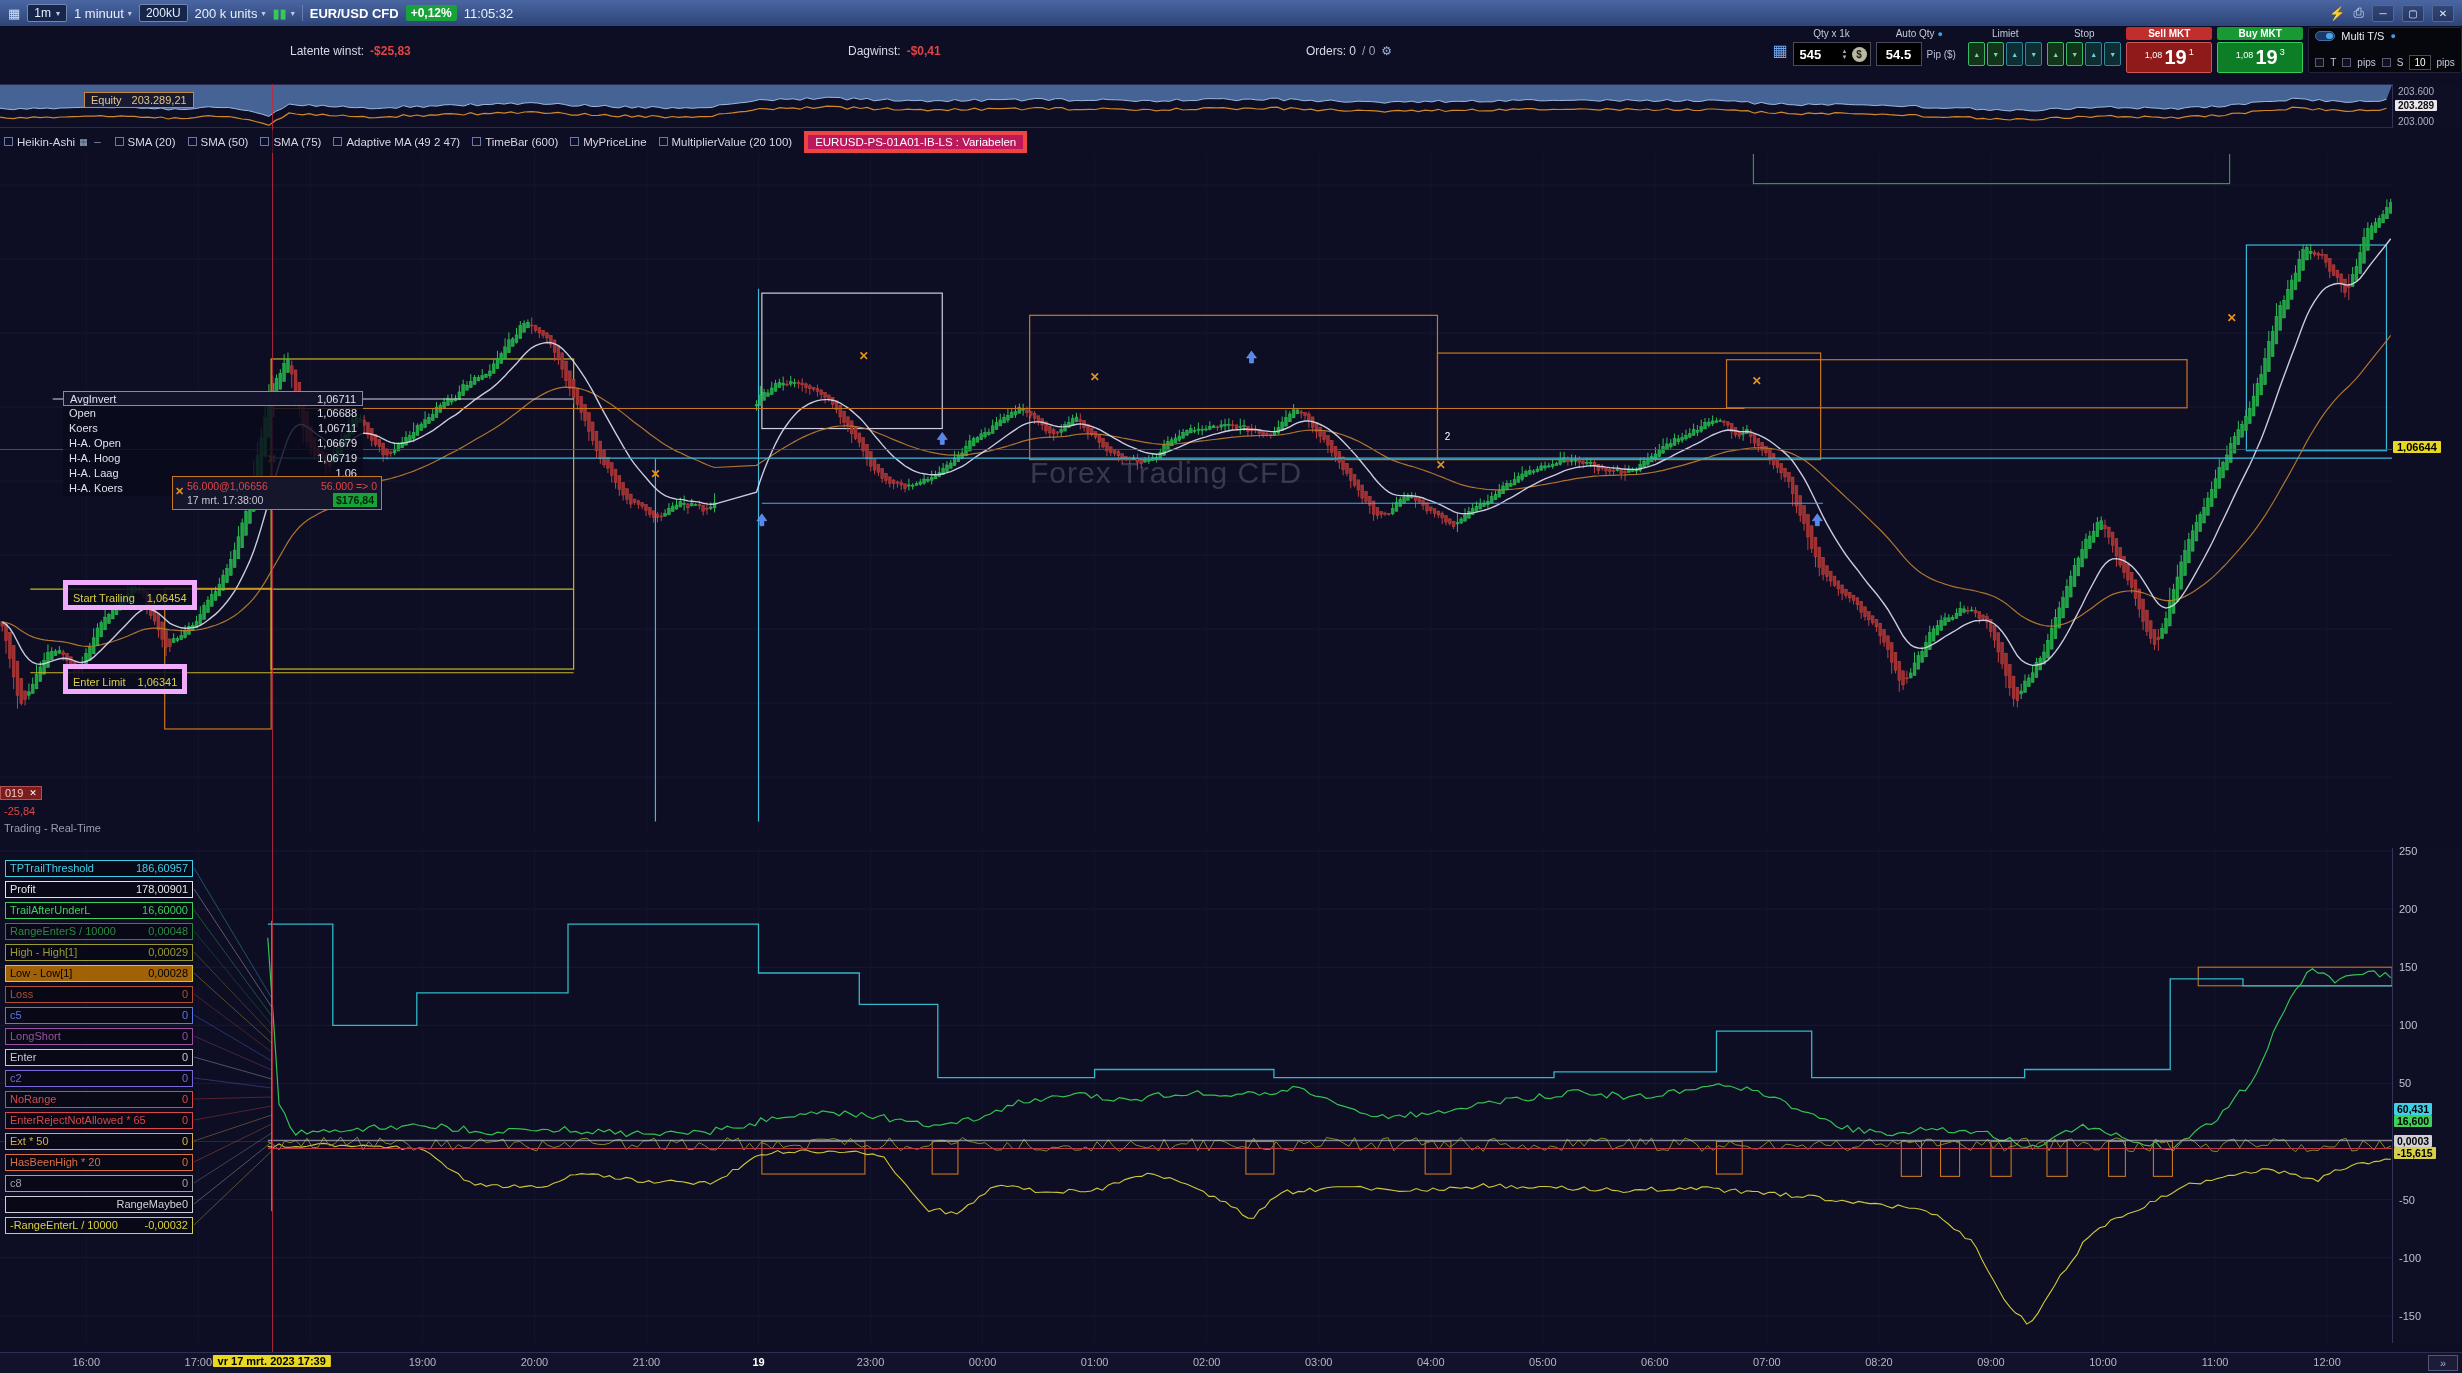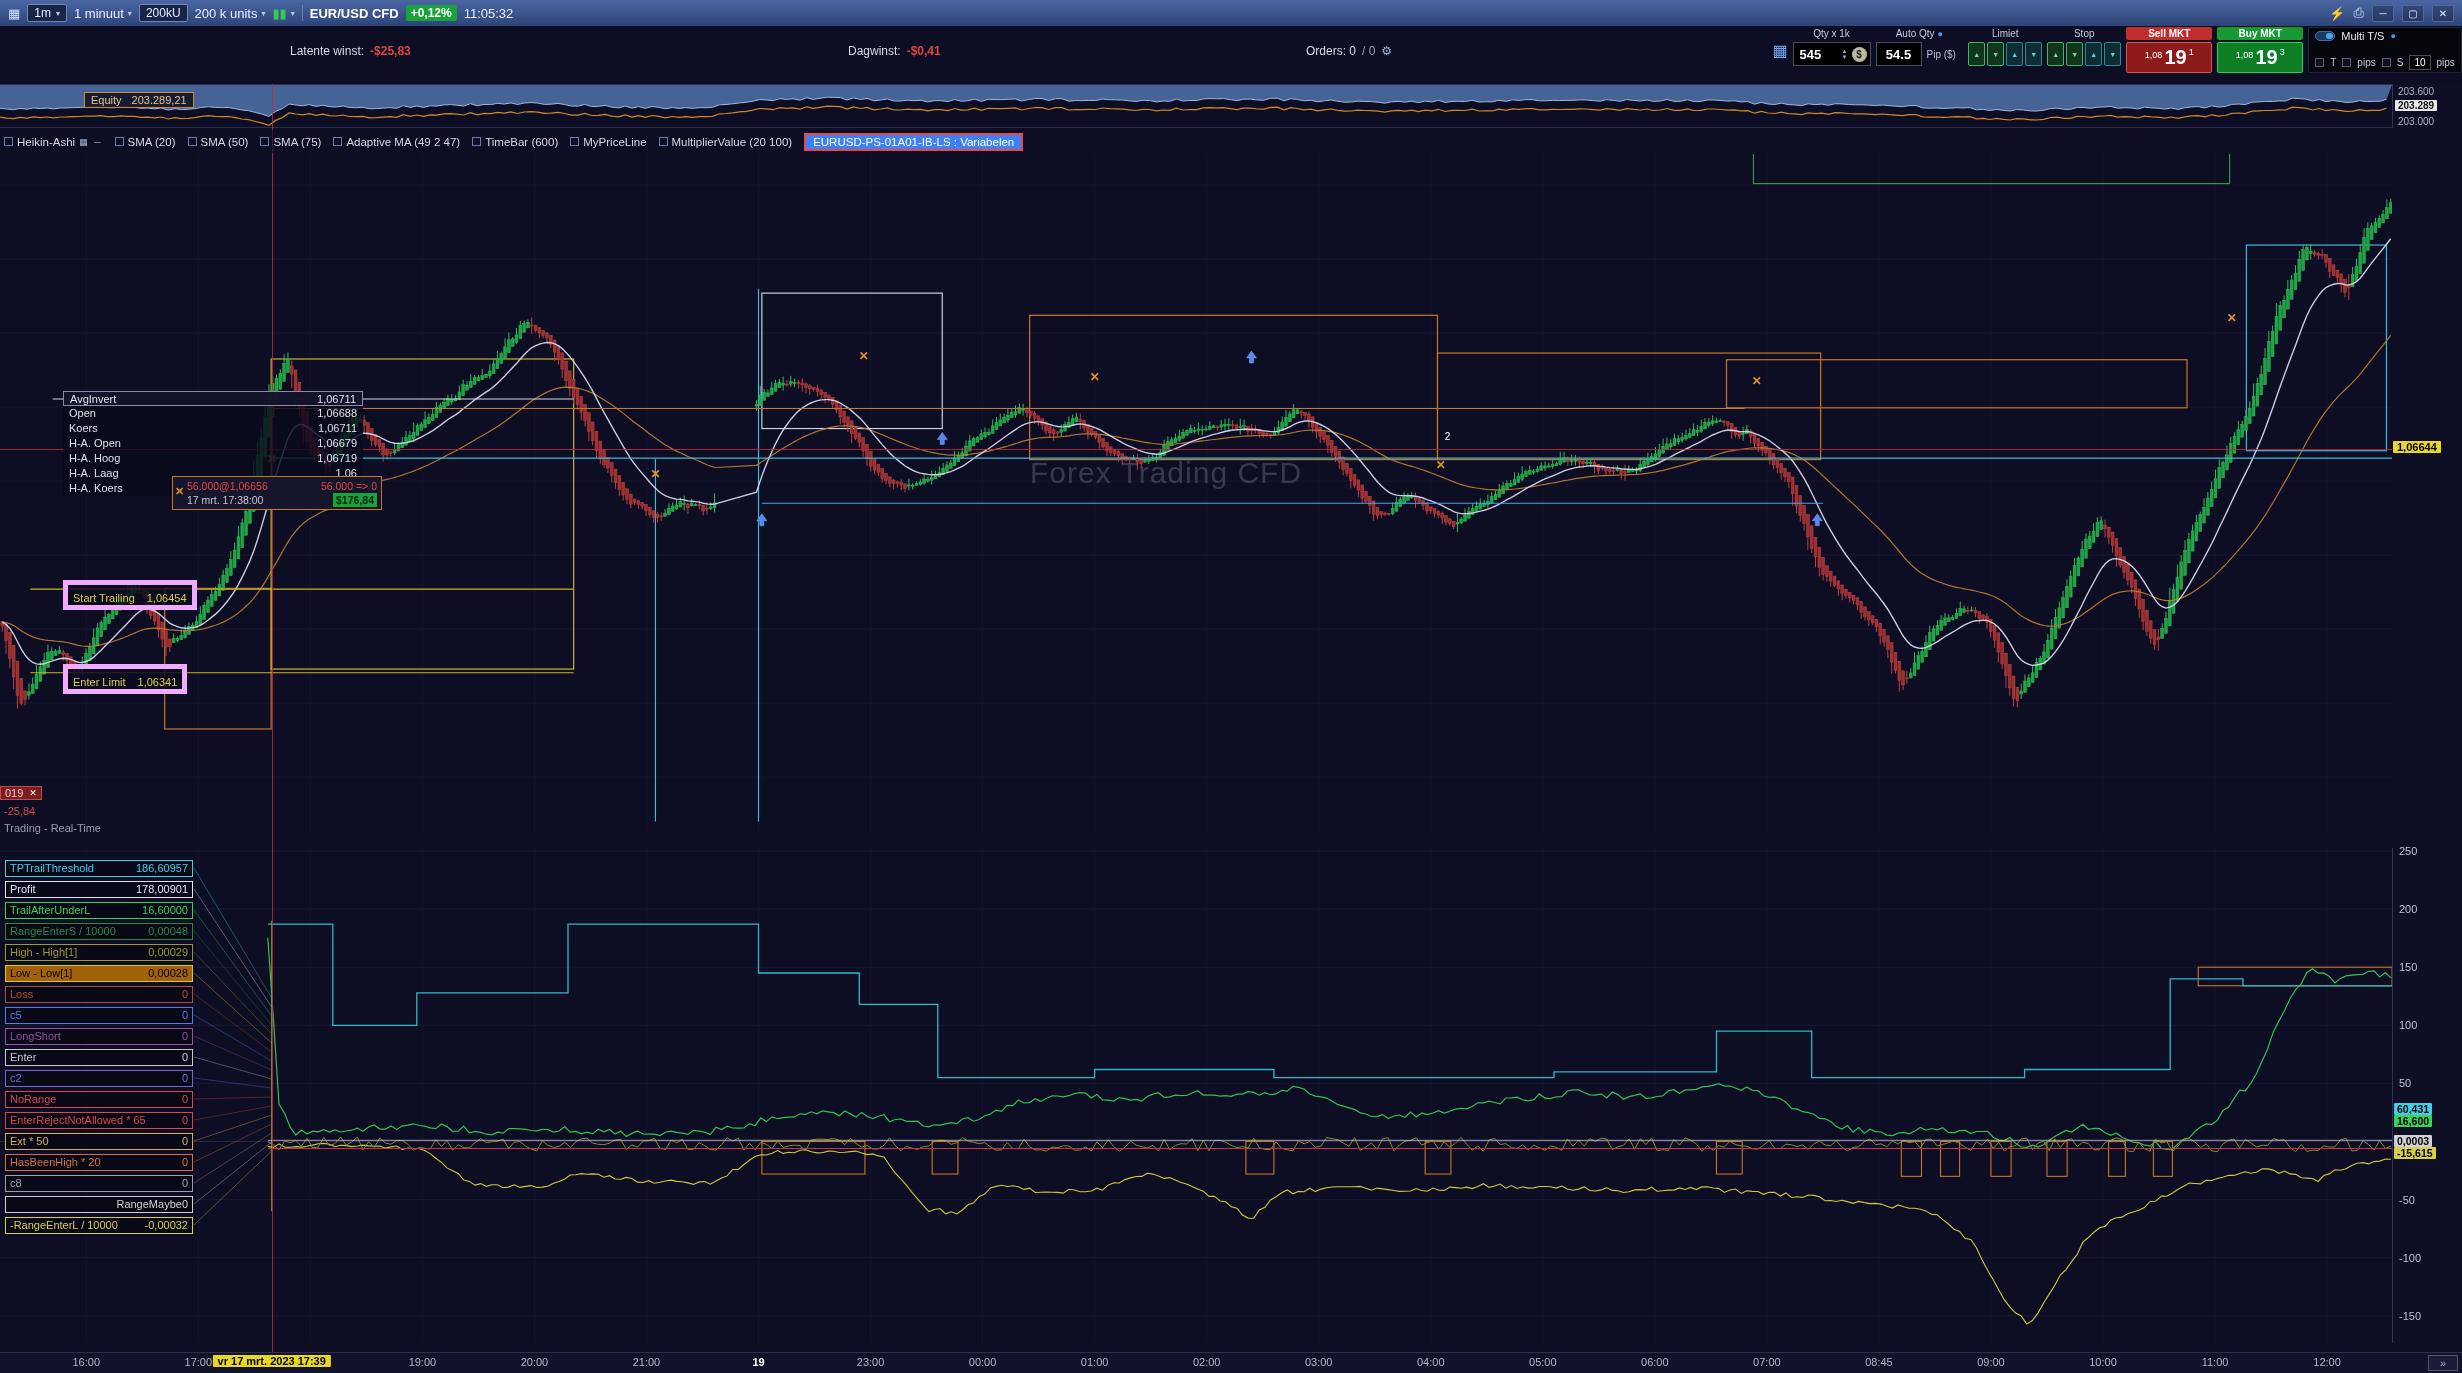--- a/index.html
+++ b/index.html
@@ -73,21 +73,21 @@
 #equity-axis{position:absolute;left:2392px;top:84px;width:70px;height:44px;background:#0e0e24;border-left:1px solid #333355;font-size:10px}
 .eq-tick{position:absolute;left:5px;color:#b0b0c4}
 .eq-cur{position:absolute;left:2px;background:#e8e8ee;color:#111;font-weight:bold;padding:0 3px;border-radius:1px}
 
 
 #indicator-bar{position:absolute;left:0;top:130px;width:2392px;height:23px;display:flex;align-items:center;
  gap:12px;padding-left:4px;font-size:11.5px;color:#d8d8e4;background:rgba(13,13,36,.6);z-index:6}
 .ind-item{display:flex;align-items:center;gap:4px;white-space:nowrap}
 .ind-chk{width:9px;height:9px;border:1px solid #6a7aa8;background:#0d0d28;display:inline-block}
 .ind-icons{color:#9fb0d0;font-size:9px;letter-spacing:2px}
-#strategy-tab{border:2px solid #ef4444;background:#3b82f6;color:#fff;padding:1px 7px;white-space:nowrap}
+#strategy-tab{border:4px solid #ef4444;background:#be185d;color:#fff;padding:1px 7px;white-space:nowrap}
 
 
 #main-svg{position:absolute;left:0;top:154px;background:#0d0d24}
 #price-axis{position:absolute;left:2392px;top:154px;width:70px;height:679px;background:#0e0e24;border-left:1px solid #333355}
 .ptick{position:absolute;left:4px;font-size:11px;color:#c0c0d0;display:flex;align-items:center;gap:3px}
 .ptick::before{content:"";width:5px;height:1px;background:#888;display:inline-block;margin-left:-4px}
 #cur-price-box{position:absolute;left:1px;background:#e8d820;color:#000;font-weight:bold;font-size:11px;padding:0 4px;border-radius:1px;z-index:4}
 
 .ch-v{position:absolute;width:1px;background:rgba(190,40,60,.85);z-index:3}
 .ch-h{position:absolute;height:1px;background:rgba(190,40,60,.85);z-index:3}
@@ -1847,21 +1847,21 @@
         <div class="ttick bold" style="left: 758.511px;">19</div>
         <div class="ttick" style="left: 870.551px;">23:00</div>
         <div class="ttick" style="left: 982.591px;">00:00</div>
         <div class="ttick" style="left: 1094.63px;">01:00</div>
         <div class="ttick" style="left: 1206.67px;">02:00</div>
         <div class="ttick" style="left: 1318.71px;">03:00</div>
         <div class="ttick" style="left: 1430.75px;">04:00</div>
         <div class="ttick" style="left: 1542.79px;">05:00</div>
         <div class="ttick" style="left: 1654.83px;">06:00</div>
         <div class="ttick" style="left: 1766.87px;">07:00</div>
-        <div class="ttick" style="left: 1878.91px;">08:45</div>
+        <div class="ttick" style="left: 1878.91px;">08:20</div>
         <div class="ttick" style="left: 1990.95px;">09:00</div>
         <div class="ttick" style="left: 2102.99px;">10:00</div>
         <div class="ttick" style="left: 2215.03px;">11:00</div>
         <div class="ttick" style="left: 2327.07px;">12:00</div>
       </div>
     <div id="cursor-label" style="left: 271.697px;">vr 17 mrt. 2023 17:39</div>
     <div id="scroll-btn">»</div>
   </div>
 
 </div>

